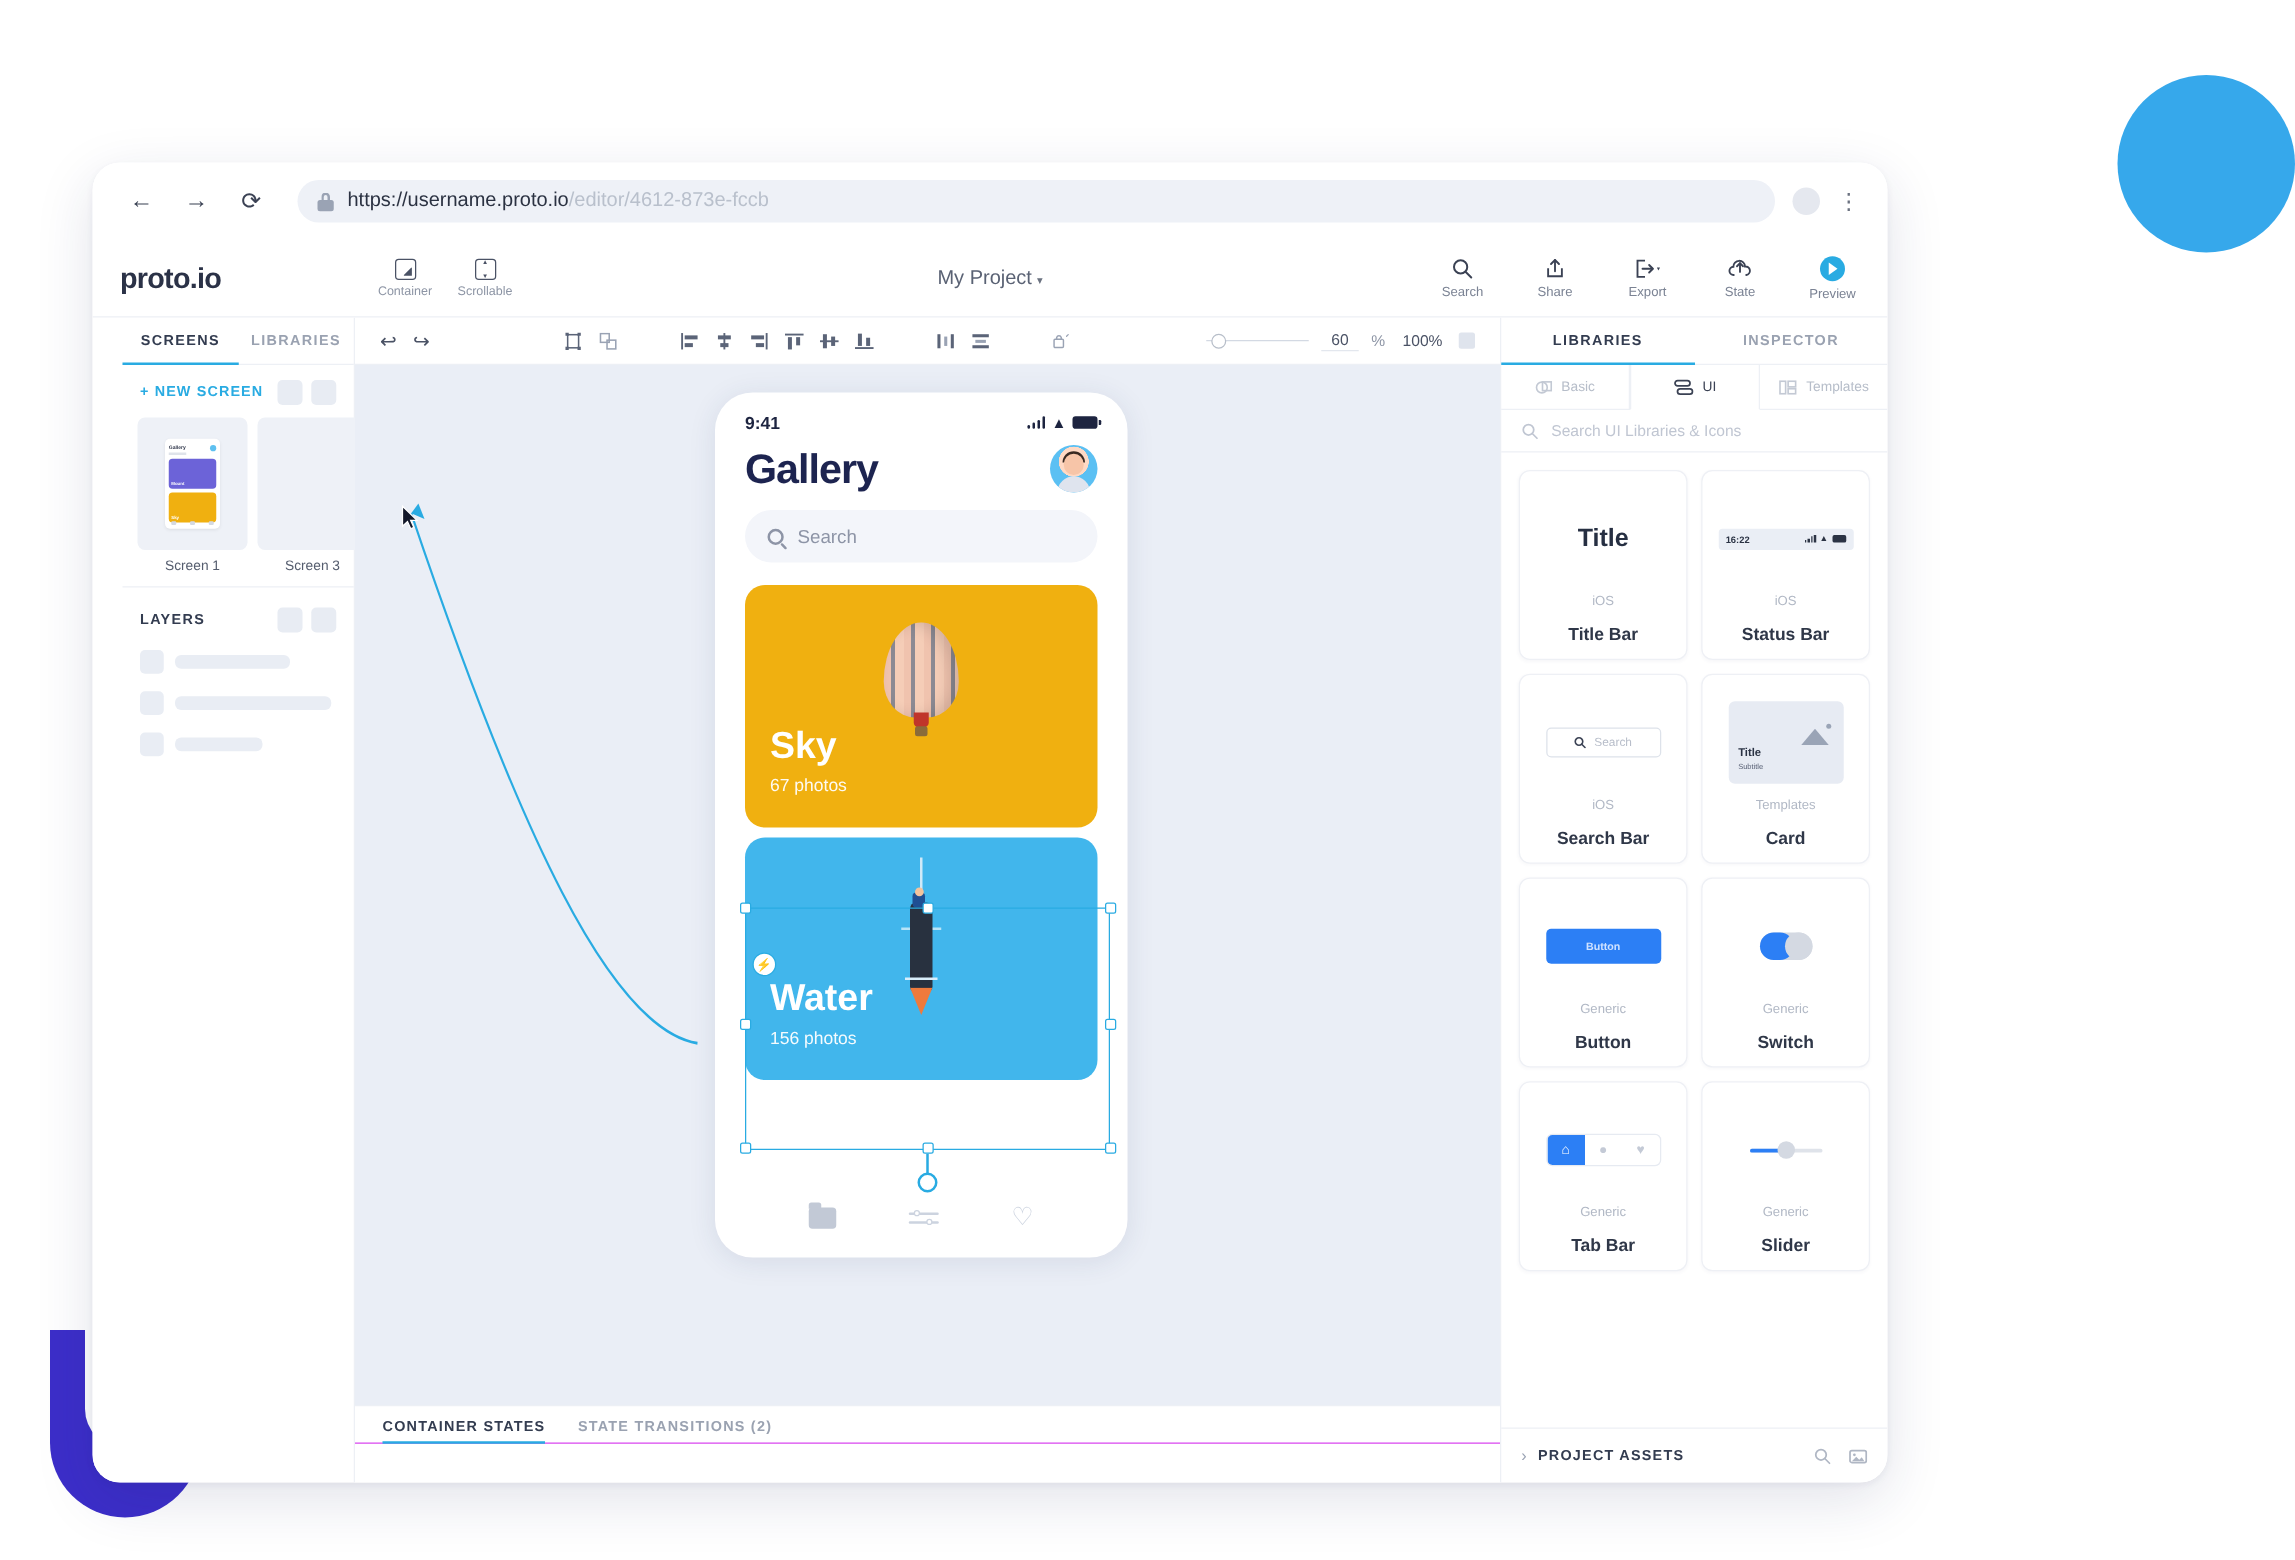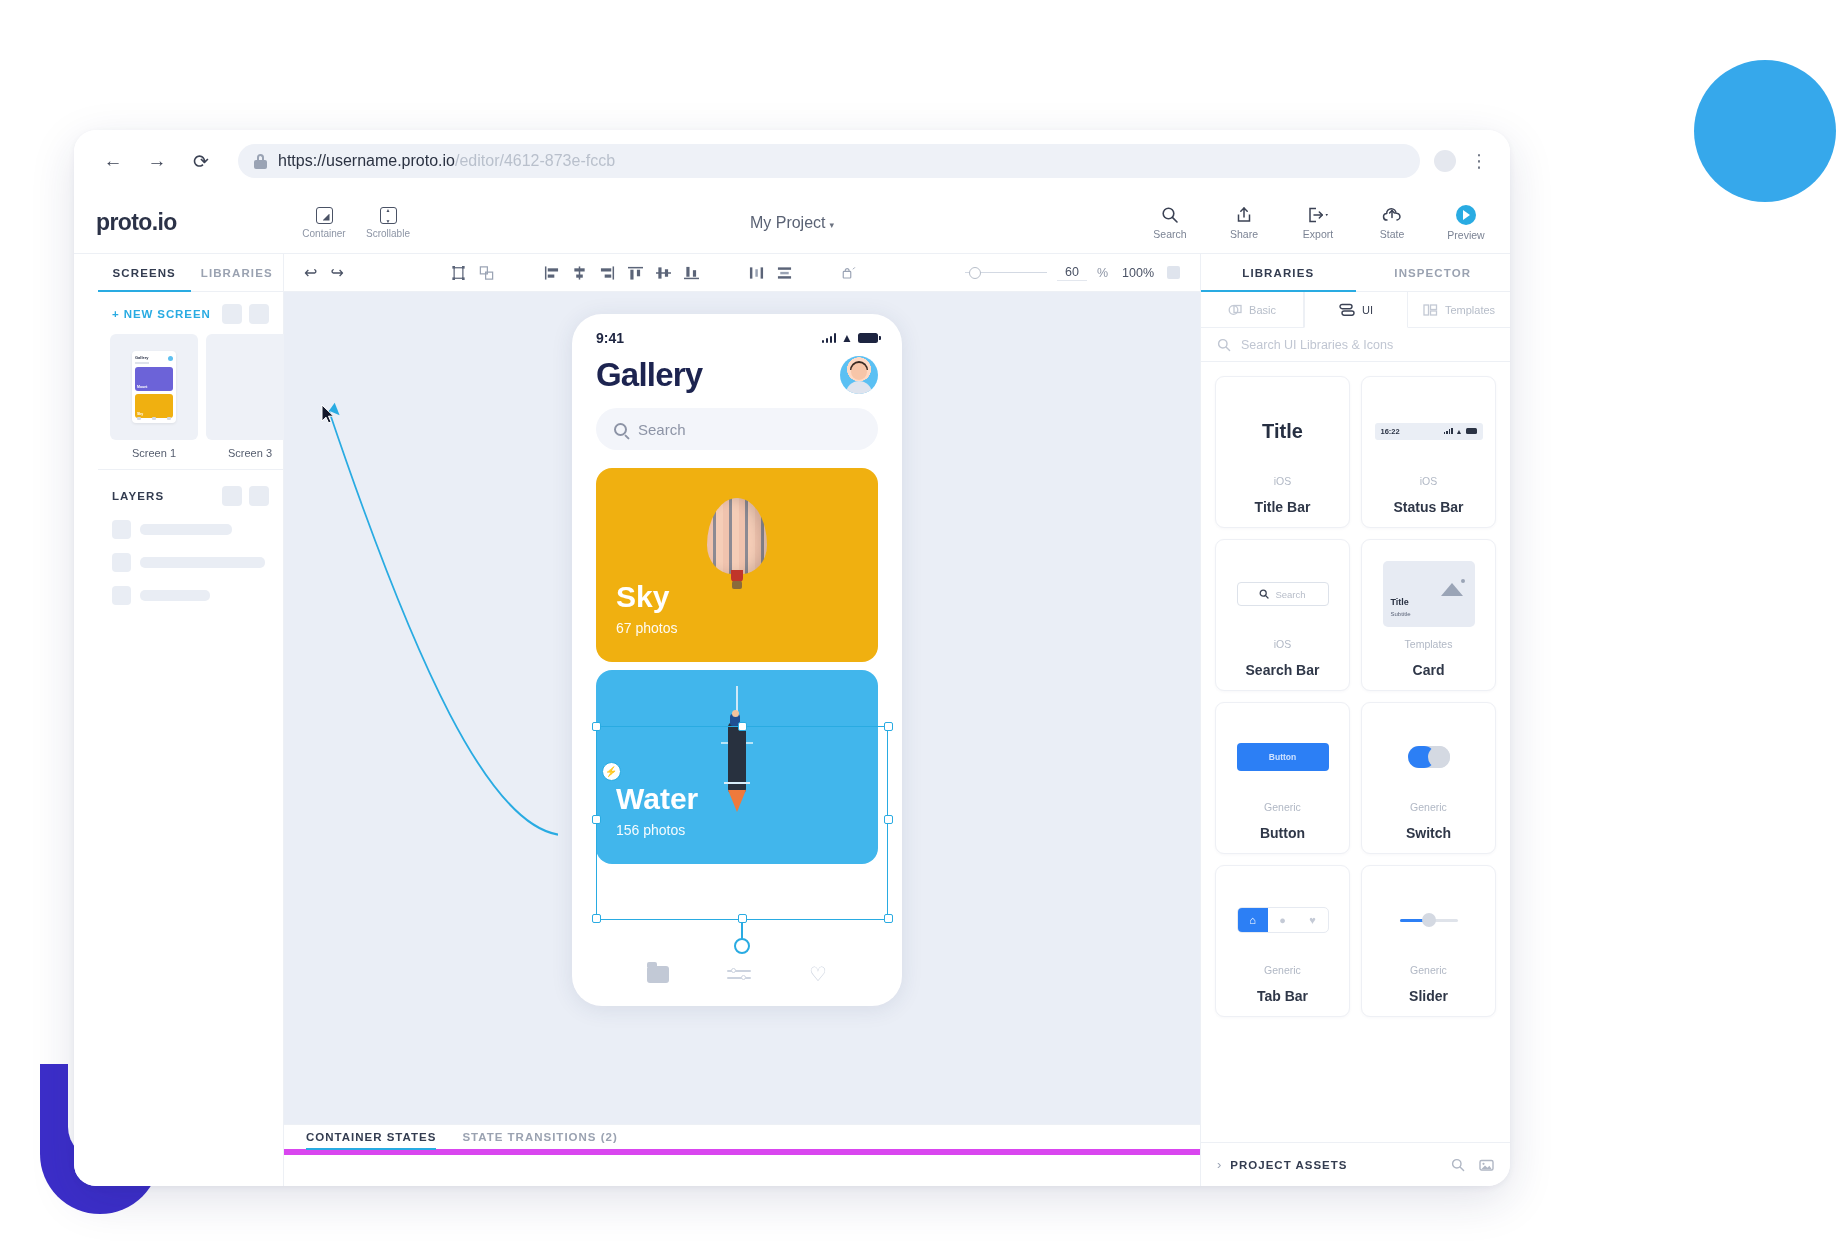--- a/index.html
+++ b/index.html
@@ -186,21 +186,21 @@
   .handle { position:absolute; width:9px; height:9px; background:#fff; border:1.6px solid #29ABE2; border-radius:2px;}
 
   
   .connector { position:absolute; left:0; top:0; width:100%; height:100%; pointer-events:none; z-index:6;}
   .conn-dot { position:absolute; width:19px; height:19px; border-radius:50%; background:#fff;
               border:1.8px solid #29ABE2; display:flex; align-items:center; justify-content:center;
               color:#29ABE2; font-size:10px; z-index:7; }
 
   
   .states { height:62px; border-top:1px solid #edf0f5; background:#fff; display:flex; flex-direction:column;}
-  .states-tabs { display:flex; align-items:flex-end; height:30px; padding:0 22px; gap:26px; border-bottom:6px solid #d946ef;}
+  .states-tabs { display:flex; align-items:flex-end; height:30px; padding:0 22px; gap:26px; border-bottom:1px solid #d946ef;}
   .st-tab { font-size:11.5px; font-weight:bold; letter-spacing:1px; color:#9aa2b1; padding-bottom:6px; position:relative;}
   .st-tab.active { color:#333c50; }
   .st-tab.active::after{ content:""; position:absolute; left:0; right:0; bottom:-1px; height:2.5px; background:#29ABE2;}
   .states-row { display:flex; align-items:center; padding:6px 22px; gap:6px;}
   .state-chip { width:108px; height:21px; border-radius:3px; font-size:11px; color:#4a5265;
                 display:flex; align-items:center; padding:0 9px;}
   .state-chip.on { background:#dde3ee; }
   .state-chip.off { background:#f0f2f7; }
   .states-right { margin-left:auto; display:flex; gap:10px; align-items:center;}
   .vlist-ico i{ display:block; width:13px; height:2px; background:#aeb6c4; margin-bottom:2.5px;}

